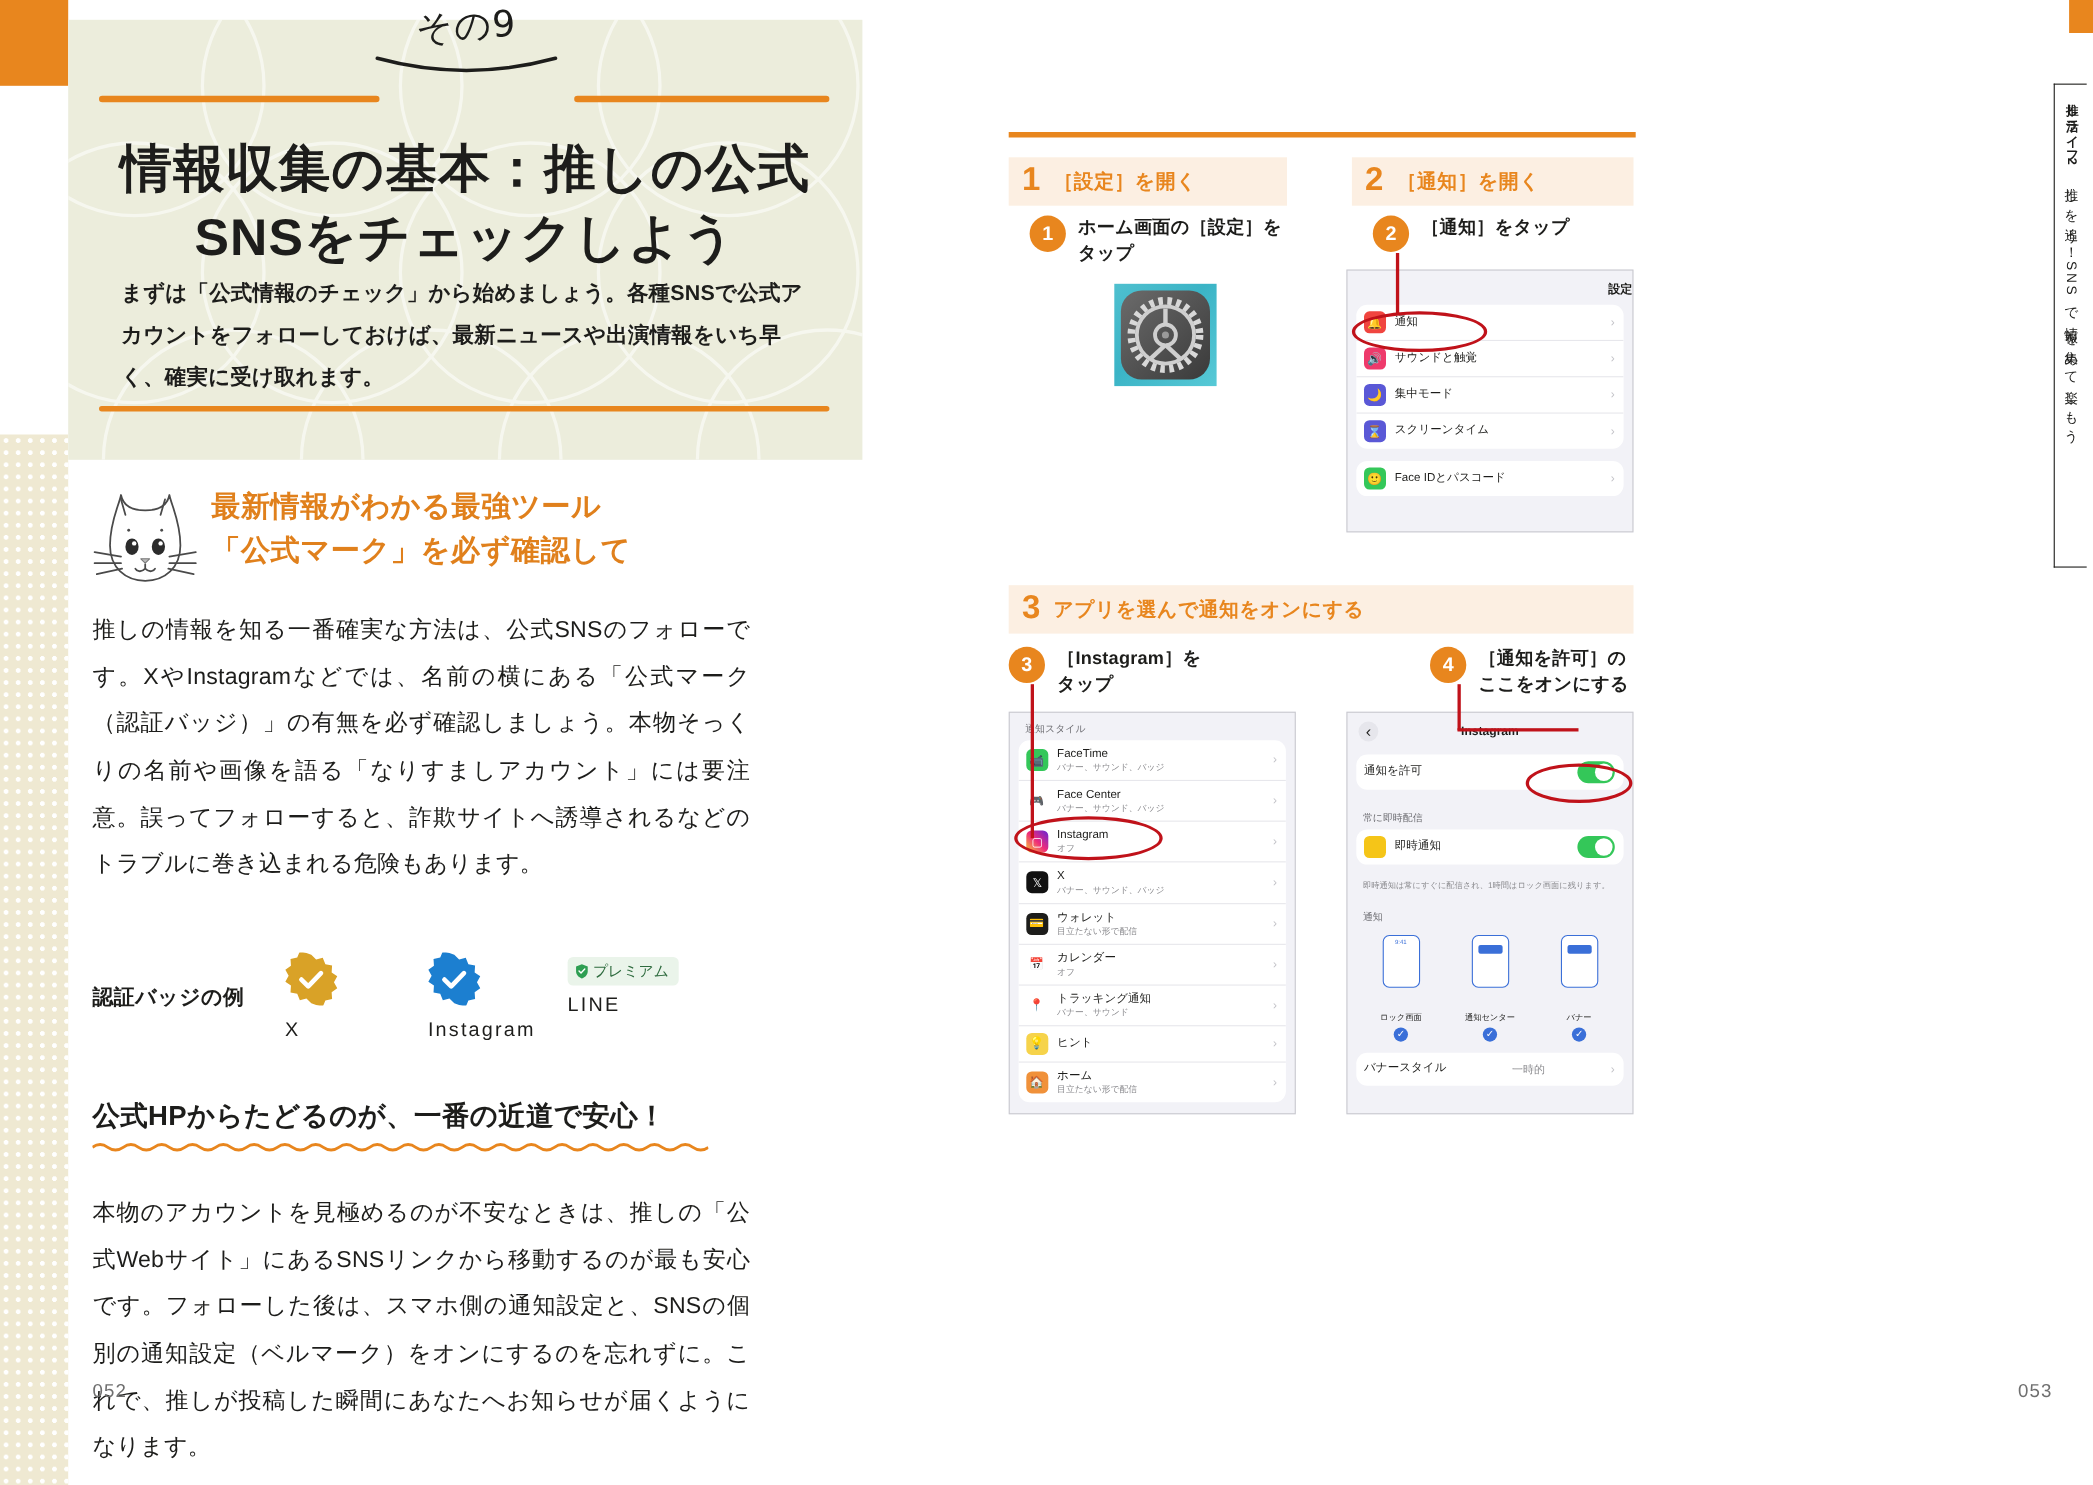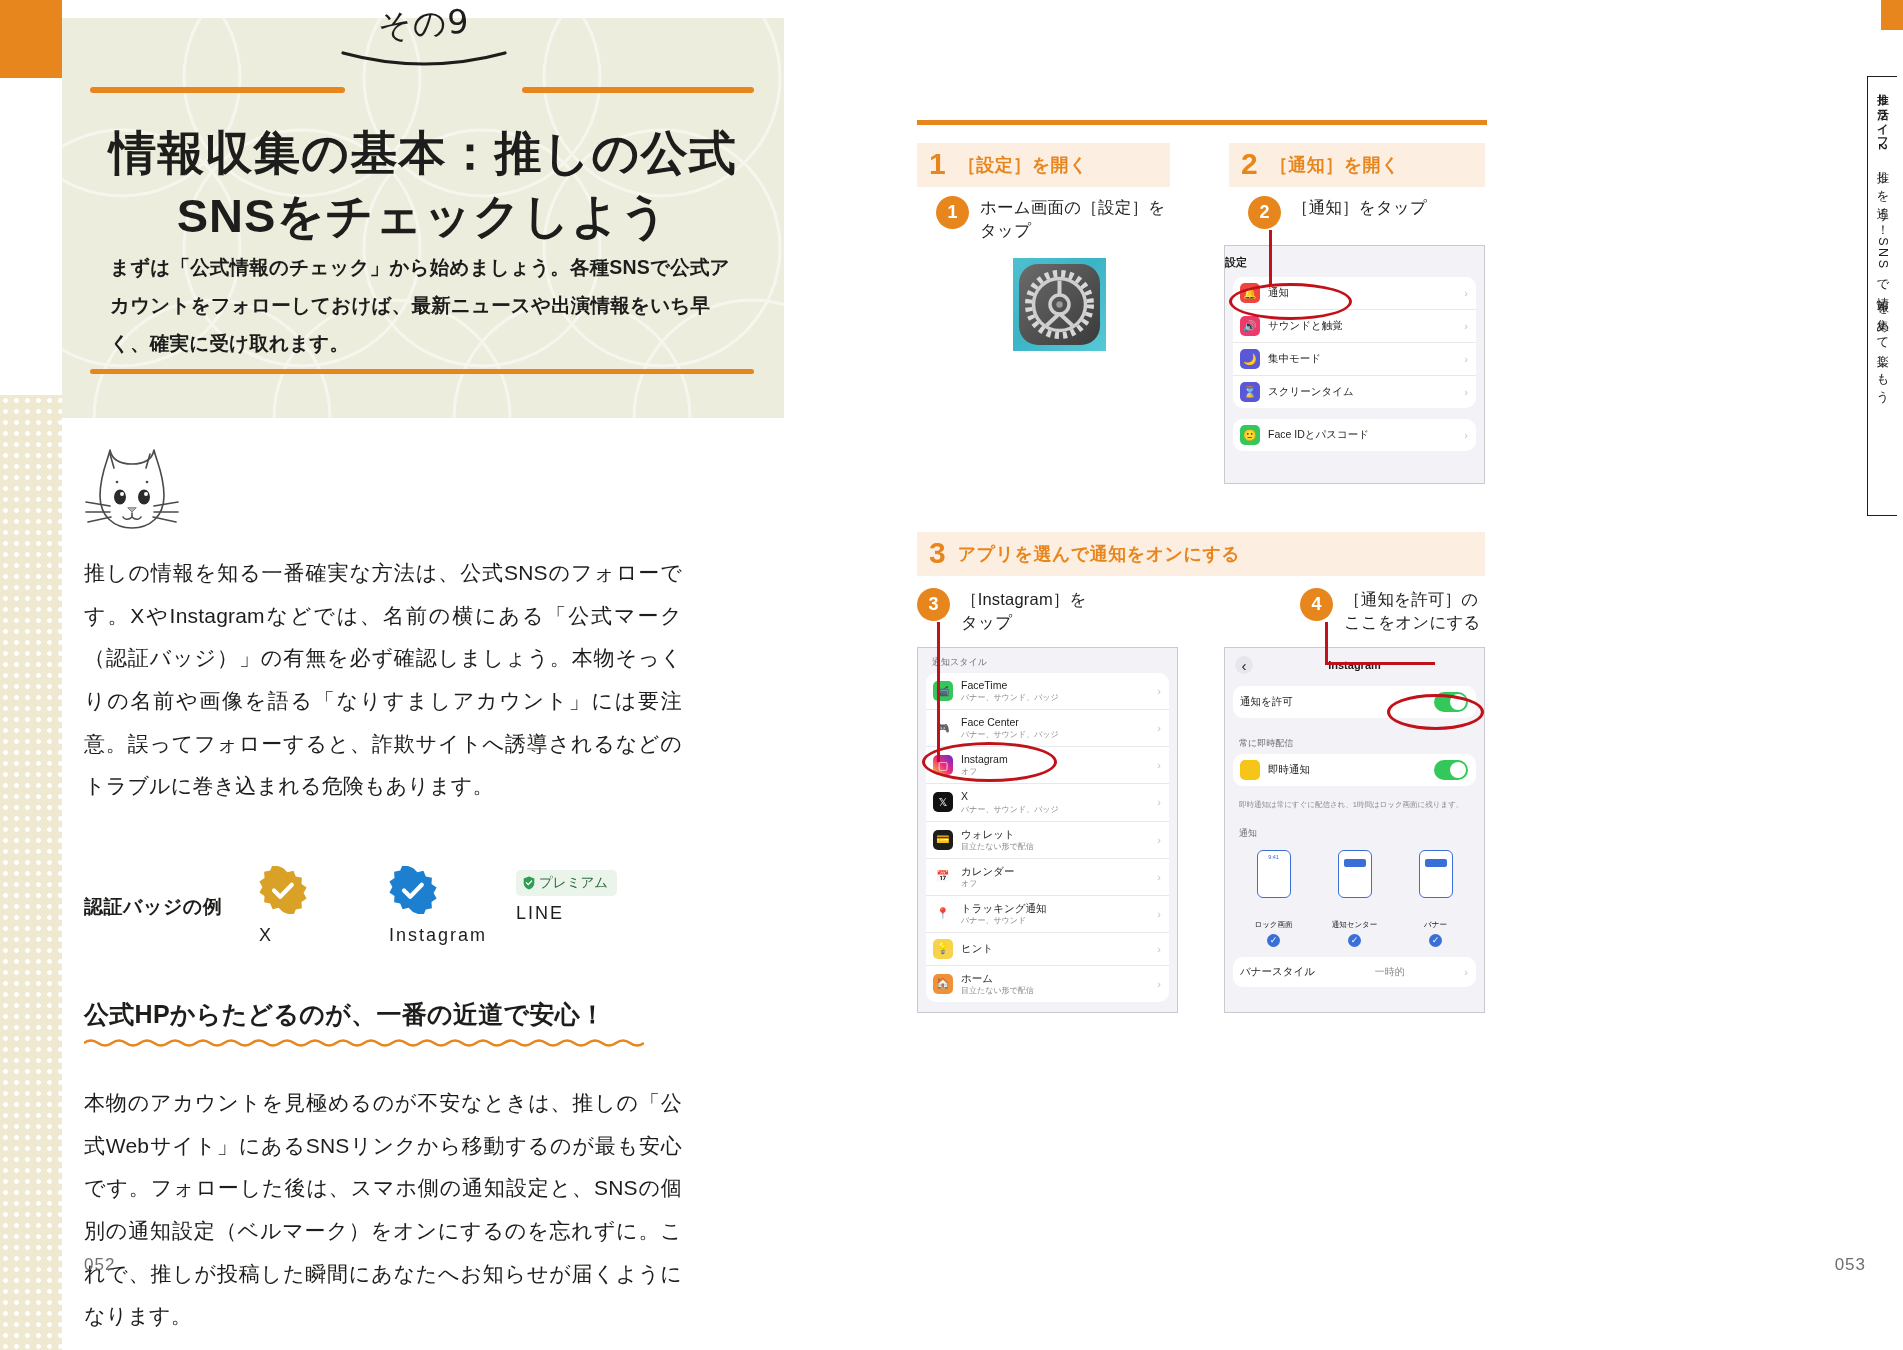--- a/index.html
+++ b/index.html
@@ -117,21 +117,21 @@
   #step1-bar { left:17px; top:143px; width:253px; }
   #step2-bar { left:329px; top:143px; width:256px; }
   #step3-bar { left:17px; top:532px; width:568px; }
 
   .callout { position:absolute; display:flex; gap:11px; align-items:flex-start; }
   .callout .circle {
     width:33px; height:33px; border-radius:50%; background:#e8861e; color:#fff;
     font-size:18px; font-weight:700; display:flex; align-items:center; justify-content:center;
     flex:0 0 33px;
   }
-  .callout .ctxt { font-size:16.5px; font-weight:400; color:#1d1d1b; line-height:1.42; letter-spacing:.2px;}
+  .callout .ctxt { font-size:16.5px; font-weight:700; color:#1d1d1b; line-height:1.42; letter-spacing:.2px;}
 
   #callout1 { left:36px; top:196px; width:230px; }
   #callout2 { left:348px; top:196px; width:240px; }
   #callout3 { left:17px; top:588px; width:240px; }
   #callout4 { left:400px; top:588px; width:200px; }
 
   
   .settings-icon {
     position:absolute; left:113px; top:258px; width:93px; height:93px;
     background: linear-gradient(135deg,#4fc0cf 0%, #3bb4c6 45%, #57c9d6 100%);
@@ -141,21 +141,21 @@
   
   .shot {
     position:absolute; background:#f2f2f7; border:1px solid #c9c9cf;
     overflow:hidden;
   }
   #shot-settings { left:324px; top:245px; width:261px; height:239px; }
   #shot-applist  { left:17px; top:647px; width:261px; height:366px; }
   #shot-igdetail { left:324px; top:647px; width:261px; height:366px; }
 
   .shot-navtitle {
-    text-align:left; font-size:11px; font-weight:700; color:#1d1d1b;
+    text-align:right; font-size:11px; font-weight:700; color:#1d1d1b;
     padding:9px 0 7px;
   }
   .grp { background:#fff; border-radius:10px; margin:0 8px 11px; overflow:hidden; }
   .row {
     display:flex; align-items:center; gap:8px; padding:6px 8px 6px 7px;
     border-bottom:1px solid #e7e7ec; position:relative; min-height:30px;
   }
   .row:last-child { border-bottom:none; }
   .ricon { width:20px; height:20px; border-radius:5px; flex:0 0 20px; position:relative;
            display:flex; align-items:center; justify-content:center; }
@@ -250,20 +250,21 @@
           <circle cx="38" cy="50" r="2" fill="#fff" stroke="none"></circle>
           <circle cx="62" cy="50" r="2" fill="#fff" stroke="none"></circle>
           <path d="M44,64 L48,68 L52,64 Z" fill="#b9b9b9" stroke="#7a7a7a" stroke-width="1"></path>
           <path d="M48,69 L48,73 M48,73 C44,77 40,75 39,73 M48,73 C52,77 56,75 57,73"></path>
           <path d="M2,58 L26,62 M2,68 L26,68 M4,78 L27,73"></path>
           <path d="M94,58 L70,62 M94,68 L70,68 M92,78 L69,73"></path>
           <circle cx="33" cy="38" r="1.3" fill="#4a4a4a" stroke="none"></circle>
           <circle cx="63" cy="38" r="1.3" fill="#4a4a4a" stroke="none"></circle>
         </g>
       </svg>
+      <div class="cat-title" id="cat-title"><span>最新情報がわかる最強ツール</span><br><span>「公式マーク」を必ず確認して</span></div>
     </div>
 
     <div class="body-para" id="para1">推しの情報を知る一番確実な方法は、公式SNSのフォローです。XやInstagramなどでは、名前の横にある「公式マーク（認証バッジ）」の有無を必ず確認しましょう。本物そっくりの名前や画像を語る「なりすましアカウント」には要注意。誤ってフォローすると、詐欺サイトへ誘導されるなどのトラブルに巻き込まれる危険もあります。</div>
 
     <div class="badge-row">
       <div class="badge-label">認証バッジの例</div>
 
       <div class="badge-item" id="badge-x">
         <svg width="48" height="48" viewBox="0 0 48 48">
           <path d="M24 2 l4.4 4.3 6-1.6 2.4 5.8 6.1 1.3 -0.4 6.2 5.1 3.6 -3 5.4 3 5.4 -5.1 3.6 0.4 6.2 -6.1 1.3 -2.4 5.8 -6-1.6 L24 46 l-4.4-4.3 -6 1.6 -2.4-5.8 -6.1-1.3 0.4-6.2 -5.1-3.6 3-5.4 -3-5.4 5.1-3.6 -0.4-6.2 6.1-1.3 2.4-5.8 6 1.6 Z" fill="#d9a227"></path>

